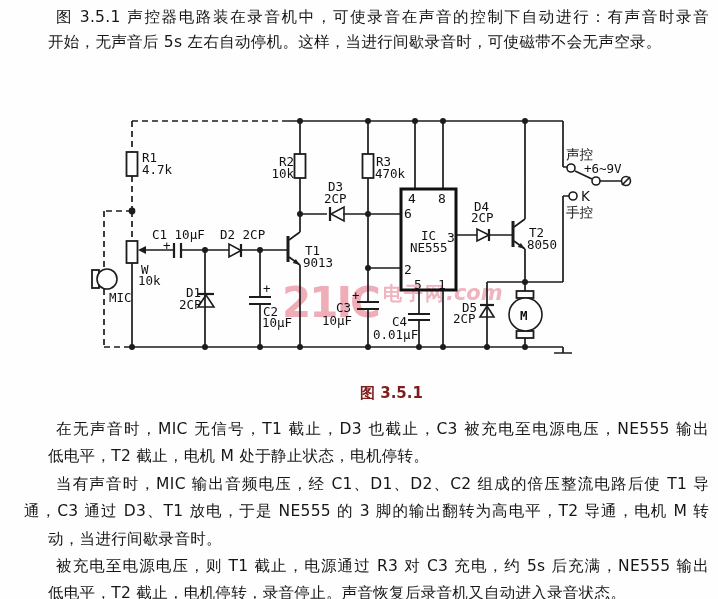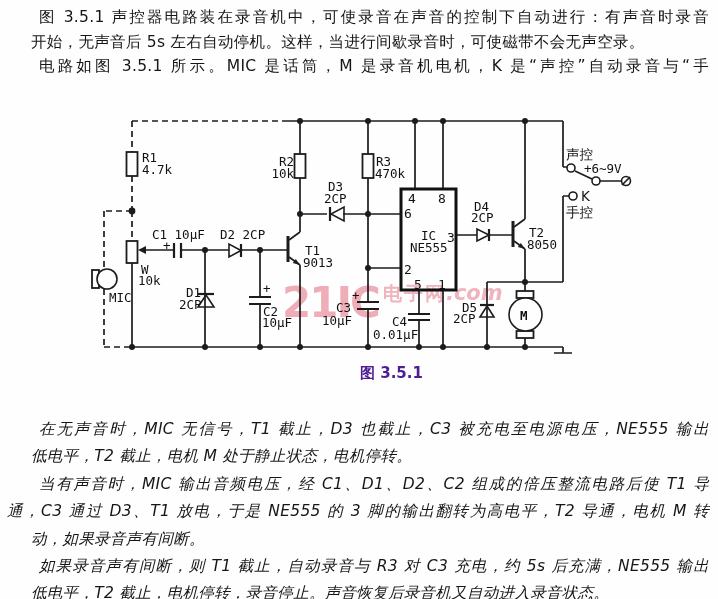--- a/index.html
+++ b/index.html
@@ -1,25 +1,25 @@
 <!DOCTYPE html>
 <html><head>
 <meta charset="utf-8">
 <style>
   html,body{margin:0;padding:0;}
   body{background:#ffffff;font-family:"DejaVu Sans",sans-serif;}
   #page{position:relative;width:718px;height:599px;background:#fefefe;overflow:hidden;color:#1c1c1c;}
-  .tb{position:absolute;left:7px;right:9px;}
+  .tb{position:absolute;left:24px;right:9px;}
   .tline{font-size:15.5px;line-height:24.5px;color:#161616;
          text-align:justify;text-align-last:justify;white-space:normal;
          letter-spacing:0.3px;}
-  #bottomblock .tline{line-height:27.4px;font-style:italic;}
+  #bottomblock .tline{line-height:27.4px;}
   .indent{text-indent:32px;}
   .pend{text-align-last:left;margin-left:24px;}
-  #caption{position:absolute;left:360px;top:364px;font-size:15px;font-weight:bold;color:#4c1d95;}
+  #caption{position:absolute;left:360px;top:384px;font-size:15px;font-weight:bold;color:#7f1d1d;}
   #watermark{position:absolute;left:282px;top:281px;display:flex;align-items:flex-start;
              pointer-events:none;}
   #wm-big{font-size:42px;line-height:44px;font-weight:800;color:rgba(225,105,125,0.55);
           font-family:"DejaVu Sans",sans-serif;letter-spacing:-2px;}
   #wm-col{margin-left:4px;display:flex;flex-direction:row;}
   #wm-cjk{font-size:19px;font-weight:bold;color:rgba(225,105,125,0.50);letter-spacing:2px;}
   #wm-dot{font-size:21px;font-style:italic;font-weight:bold;color:rgba(225,105,125,0.50);}
   svg{position:absolute;left:0;top:0;}
   .wire{stroke:#1c1c1c;stroke-width:1.7;fill:none;}
   .wired{stroke:#1c1c1c;stroke-width:1.7;fill:none;stroke-dasharray:6 4;}
@@ -244,28 +244,27 @@
       <text class="lbl" x="584" y="173">+6~9V</text>
       <text class="cjk" x="581" y="201">K</text>
       <text class="cjk" x="566" y="217">手控</text>
     </g>
 
   </svg>
 
   <div class="tb" id="topblock" style="top:5px;">
     <div class="tline indent">图 3.5.1 声控器电路装在录音机中，可使录音在声音的控制下自动进行：有声音时录音</div>
     <div class="tline pend">开始，无声音后 5s 左右自动停机。这样，当进行间歇录音时，可使磁带不会无声空录。</div>
-    <div class="tline indent">电路如图 3.5.1 所示。MIC 是话筒，M 是录音机电机，K 是“声控”自动录音与“手</div>
   </div>
 
   <div id="caption">图 3.5.1</div>
 
   <div class="tb" id="bottomblock" style="top:416px;">
     <div class="tline indent">在无声音时，MIC 无信号，T1 截止，D3 也截止，C3 被充电至电源电压，NE555 输出</div>
     <div class="tline pend">低电平，T2 截止，电机 M 处于静止状态，电机停转。</div>
     <div class="tline indent">当有声音时，MIC 输出音频电压，经 C1、D1、D2、C2 组成的倍压整流电路后使 T1 导</div>
     <div class="tline">通，C3 通过 D3、T1 放电，于是 NE555 的 3 脚的输出翻转为高电平，T2 导通，电机 M 转</div>
-    <div class="tline pend">动，如果录音声有间断。</div>
-    <div class="tline indent">如果录音声有间断，则 T1 截止，自动录音与 R3 对 C3 充电，约 5s 后充满，NE555 输出</div>
+    <div class="tline pend">动，当进行间歇录音时。</div>
+    <div class="tline indent">被充电至电源电压，则 T1 截止，电源通过 R3 对 C3 充电，约 5s 后充满，NE555 输出</div>
     <div class="tline pend">低电平，T2 截止，电机停转，录音停止。声音恢复后录音机又自动进入录音状态。</div>
   </div>
 
 </div>
 
 </body></html>

